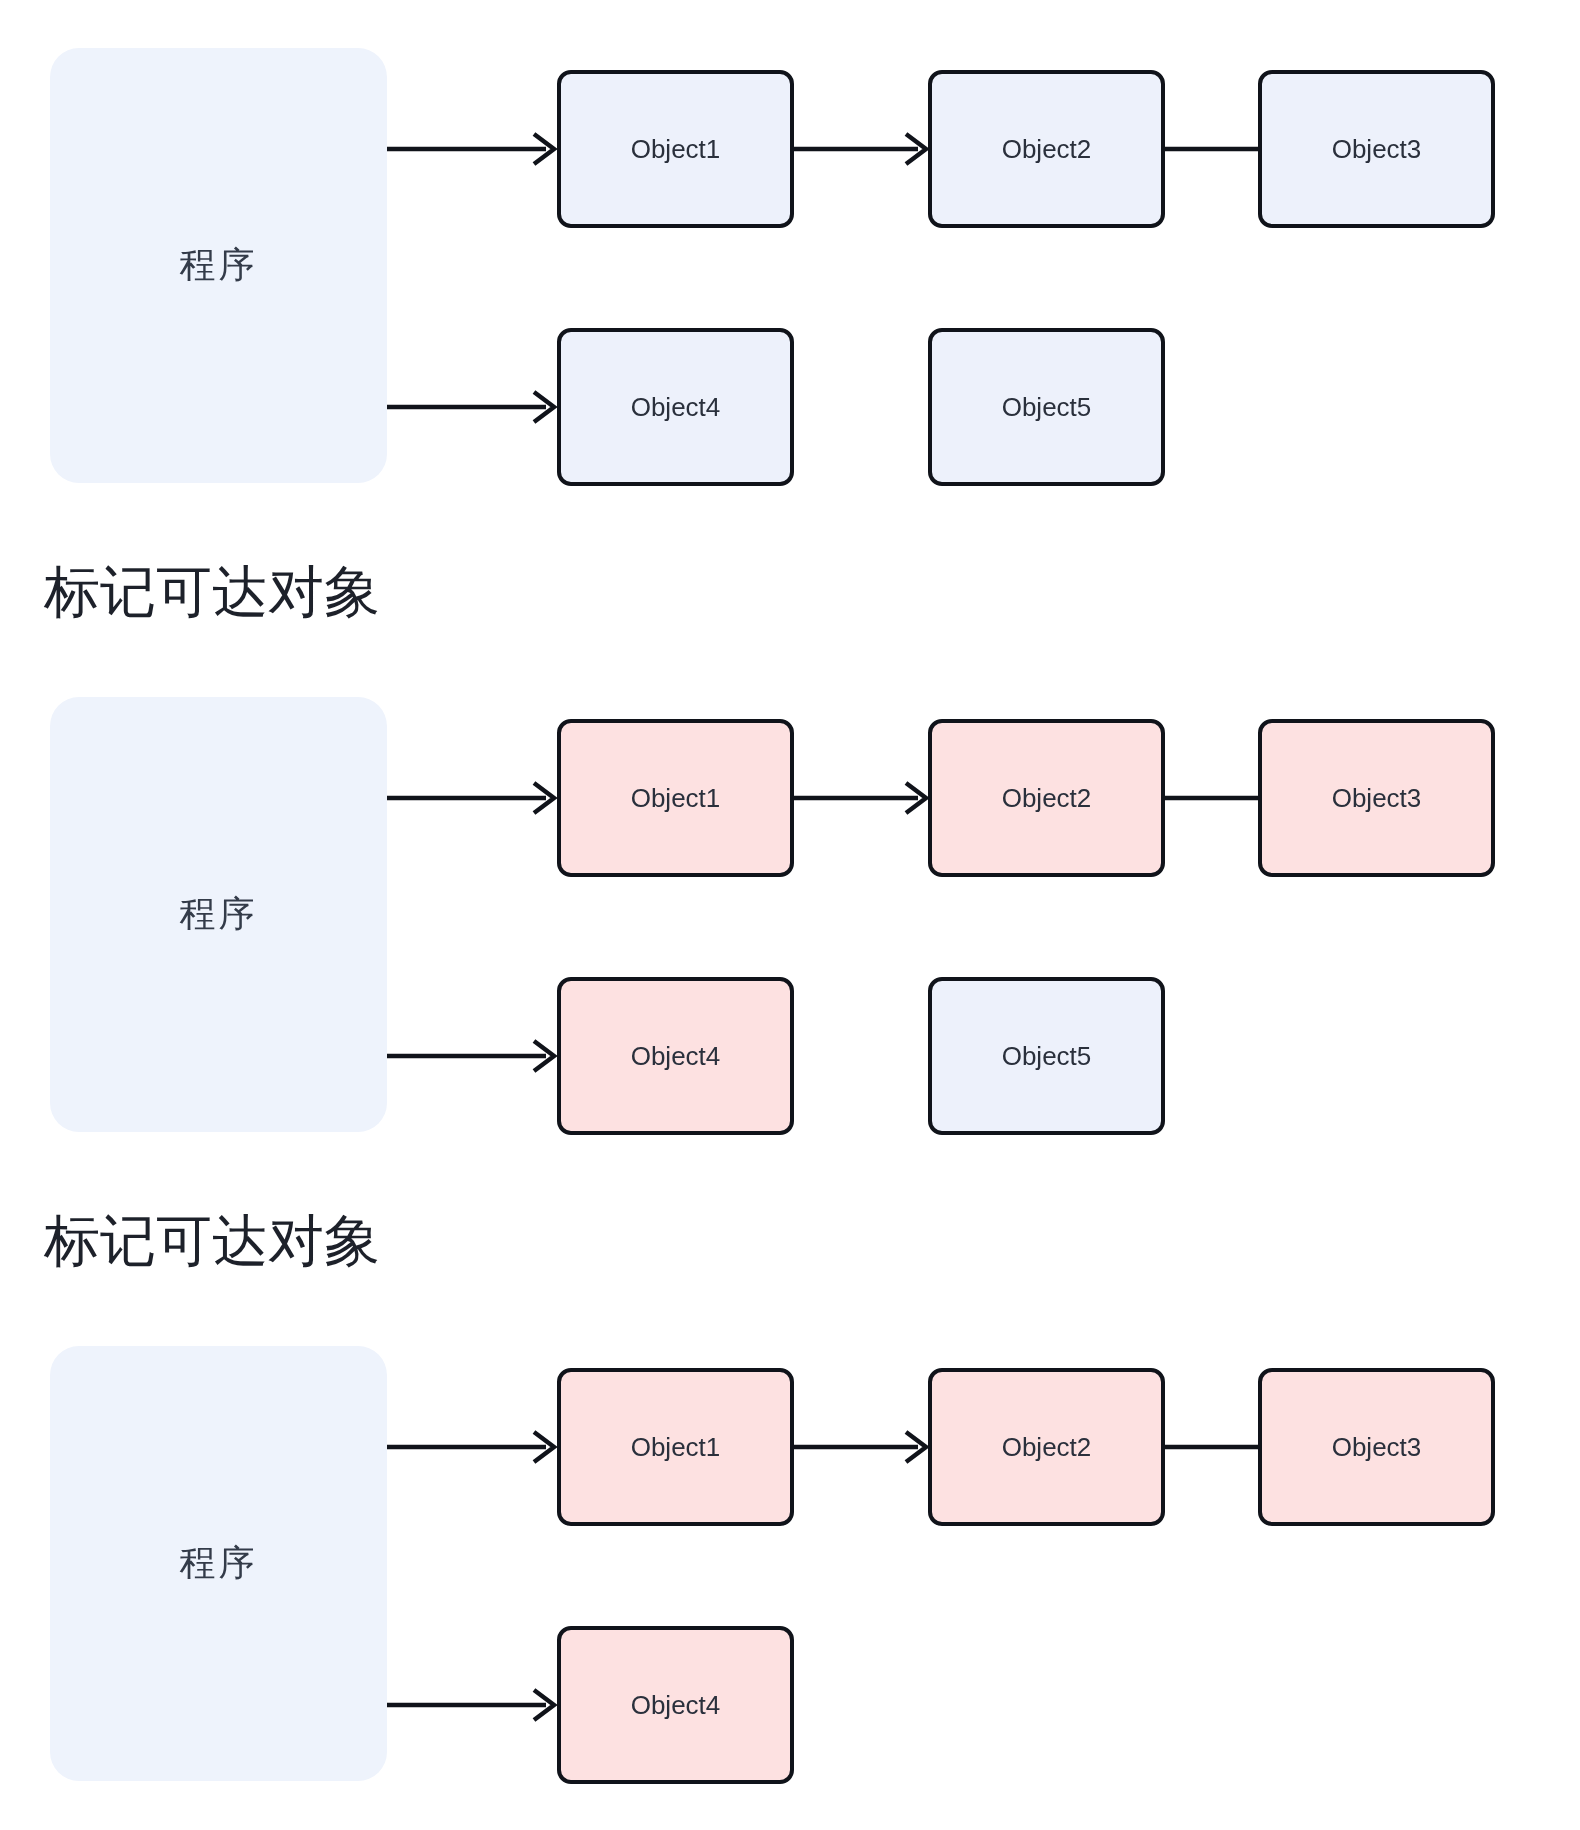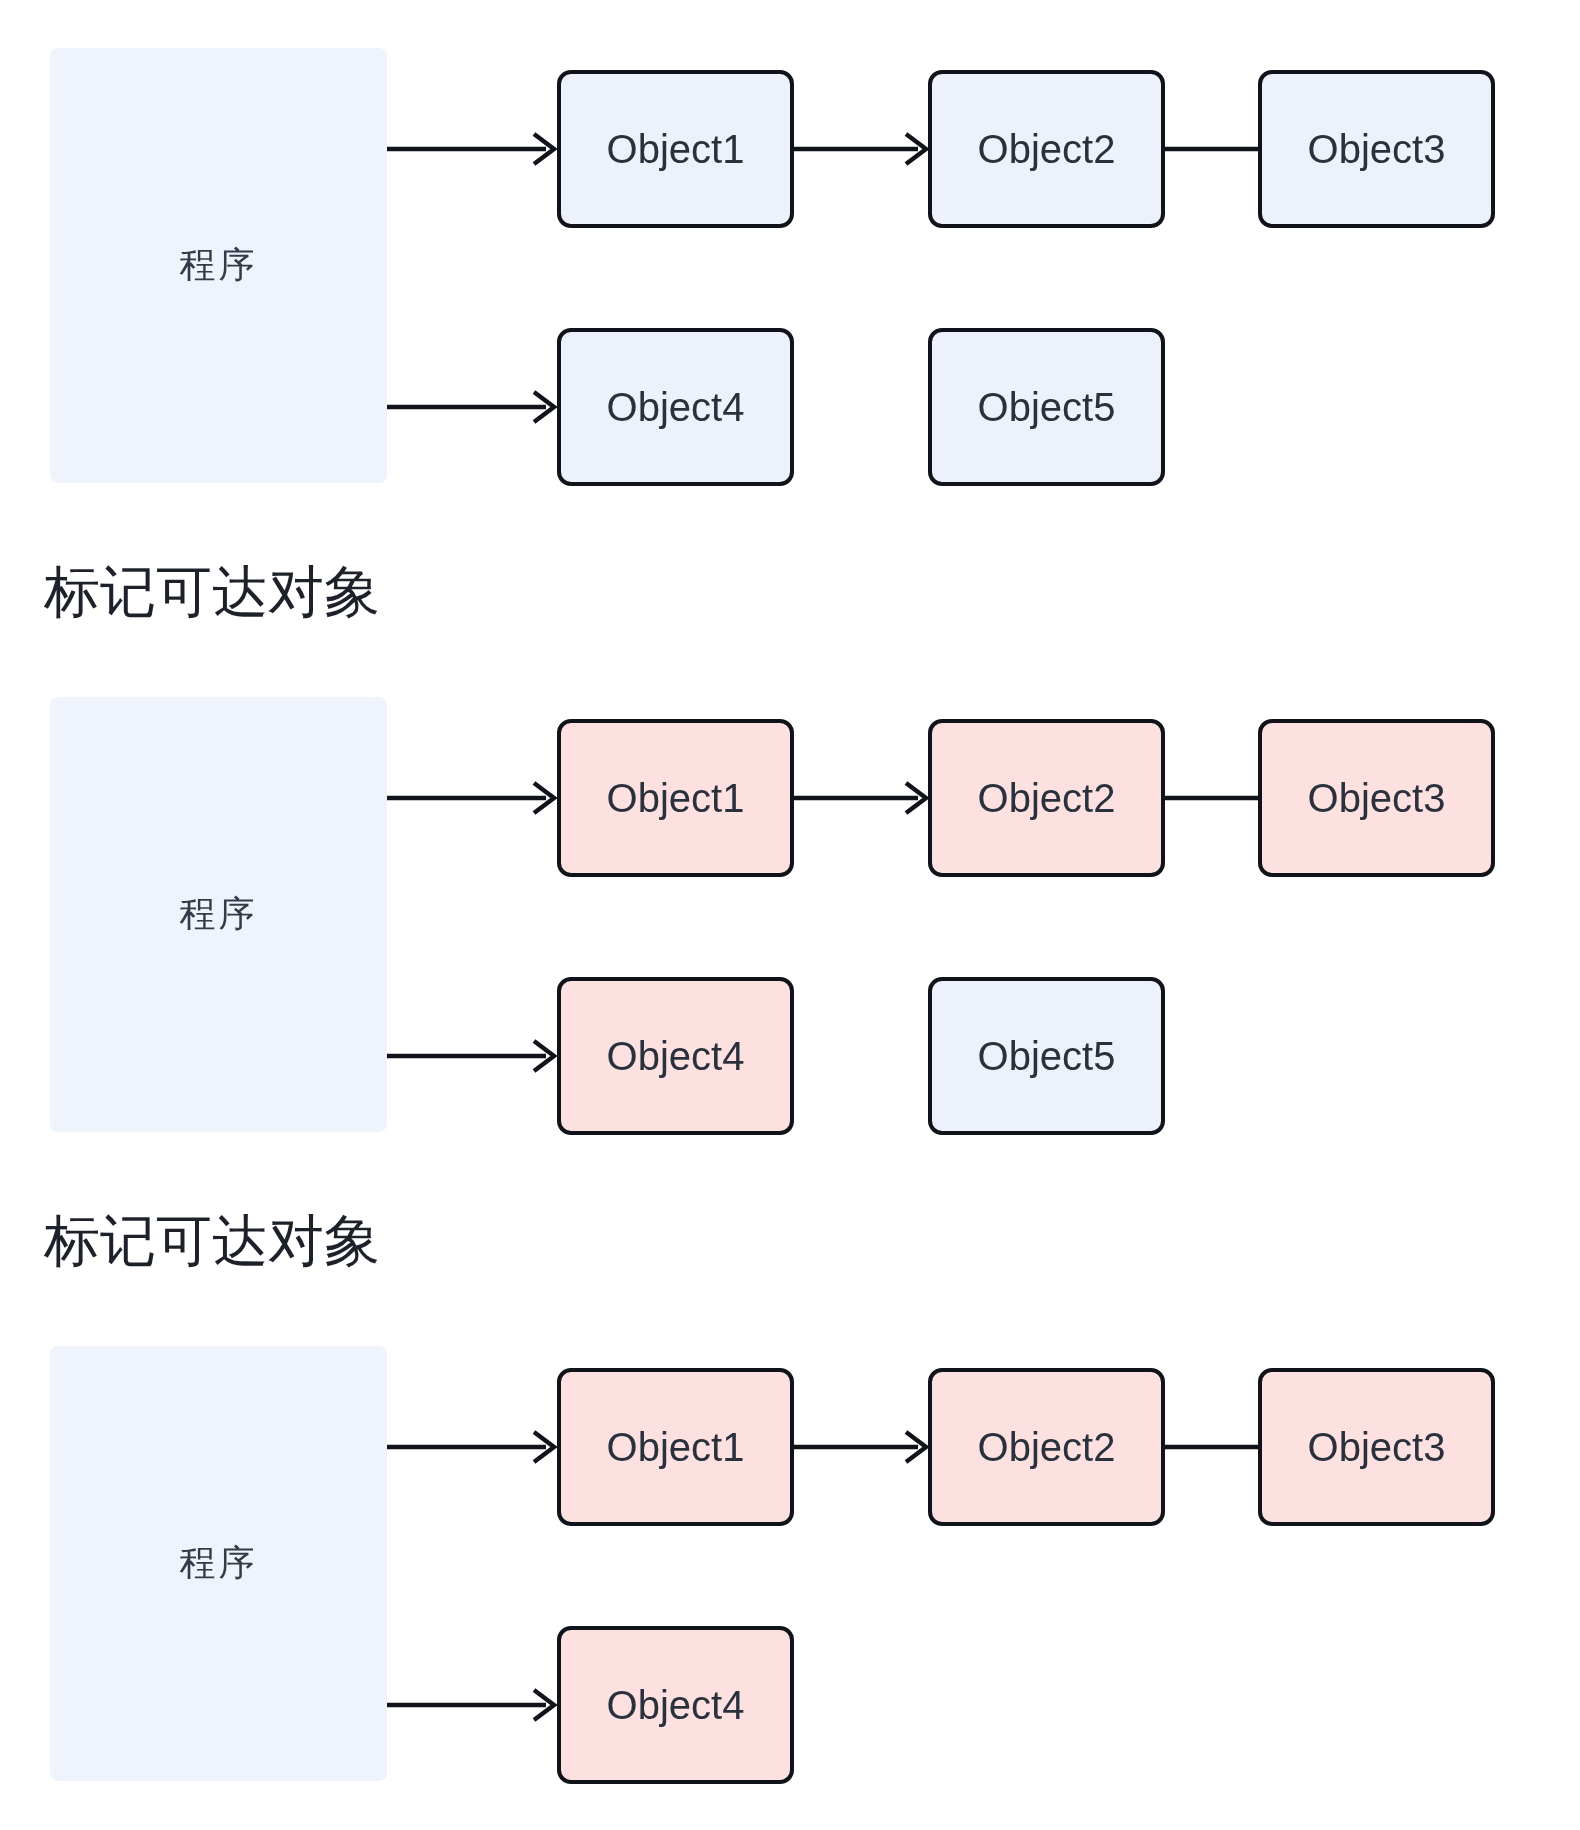--- a/index.html
+++ b/index.html
@@ -9,37 +9,37 @@
     font-family:"Liberation Sans","DejaVu Sans",sans-serif;
     overflow:hidden;
   }
   .stage{position:absolute;left:0;width:1580px;height:445px;}
   .s1{top:48px}
   .s2{top:697px}
   .s3{top:1346px}
   .program{
     position:absolute;left:50px;top:0;width:337px;height:435px;
     background:var(--program-fill,#eef3fc);
-    border-radius:8px;
+    border-radius:29px;
     display:flex;align-items:center;justify-content:center;
   }
   .program-label{
     font-size:36px;color:var(--program-text,#333b49);letter-spacing:3px;
   }
   .obj{
     position:absolute;width:237px;height:158px;box-sizing:border-box;
     background:var(--object-default-fill,#edf1fb);
     border:4px solid var(--box-border,#10131a);
     border-radius:14px;
     display:flex;align-items:center;justify-content:center;
   }
   .obj[data-marked="true"]{background:var(--object-marked-fill,#fde1e1);}
   .c1{left:557px}.c2{left:928px}.c3{left:1258px}
   .r1{top:22px}.r2{top:280px}
-  .obj-label{font-size:40px;color:var(--object-text,#2a303c);}
+  .obj-label{font-size:26px;color:var(--object-text,#2a303c);}
   .arrow-layer{position:absolute;left:0;top:0;width:1580px;height:445px;pointer-events:none;}
   .arrow-layer path{
     stroke:var(--arrow,#10131a);stroke-width:4.5;fill:none;
     stroke-linecap:butt;stroke-linejoin:miter;
   }
   .stage-heading{
     position:absolute;left:44px;line-height:1;
     font-size:56px;font-weight:500;color:var(--heading-text,#1d212a);
   }
   .h-mark{top:564px}

